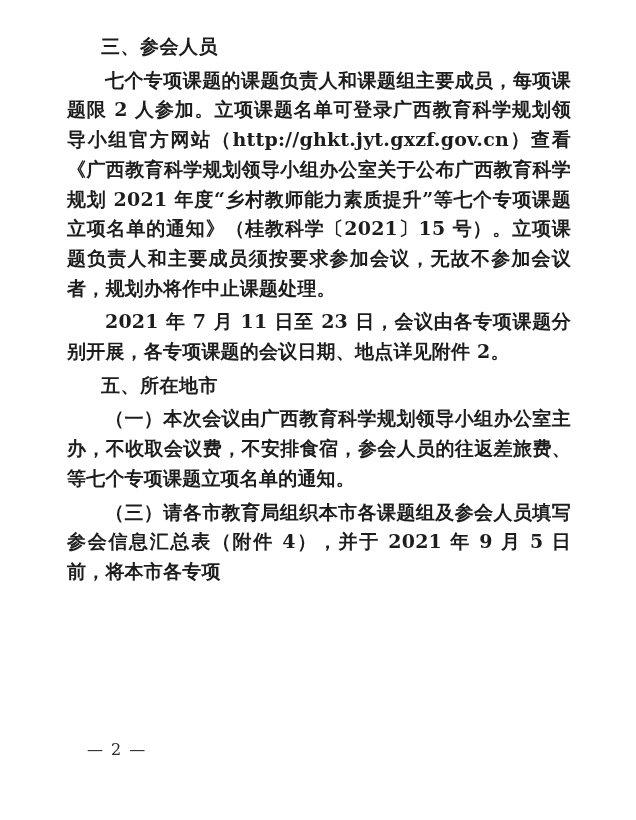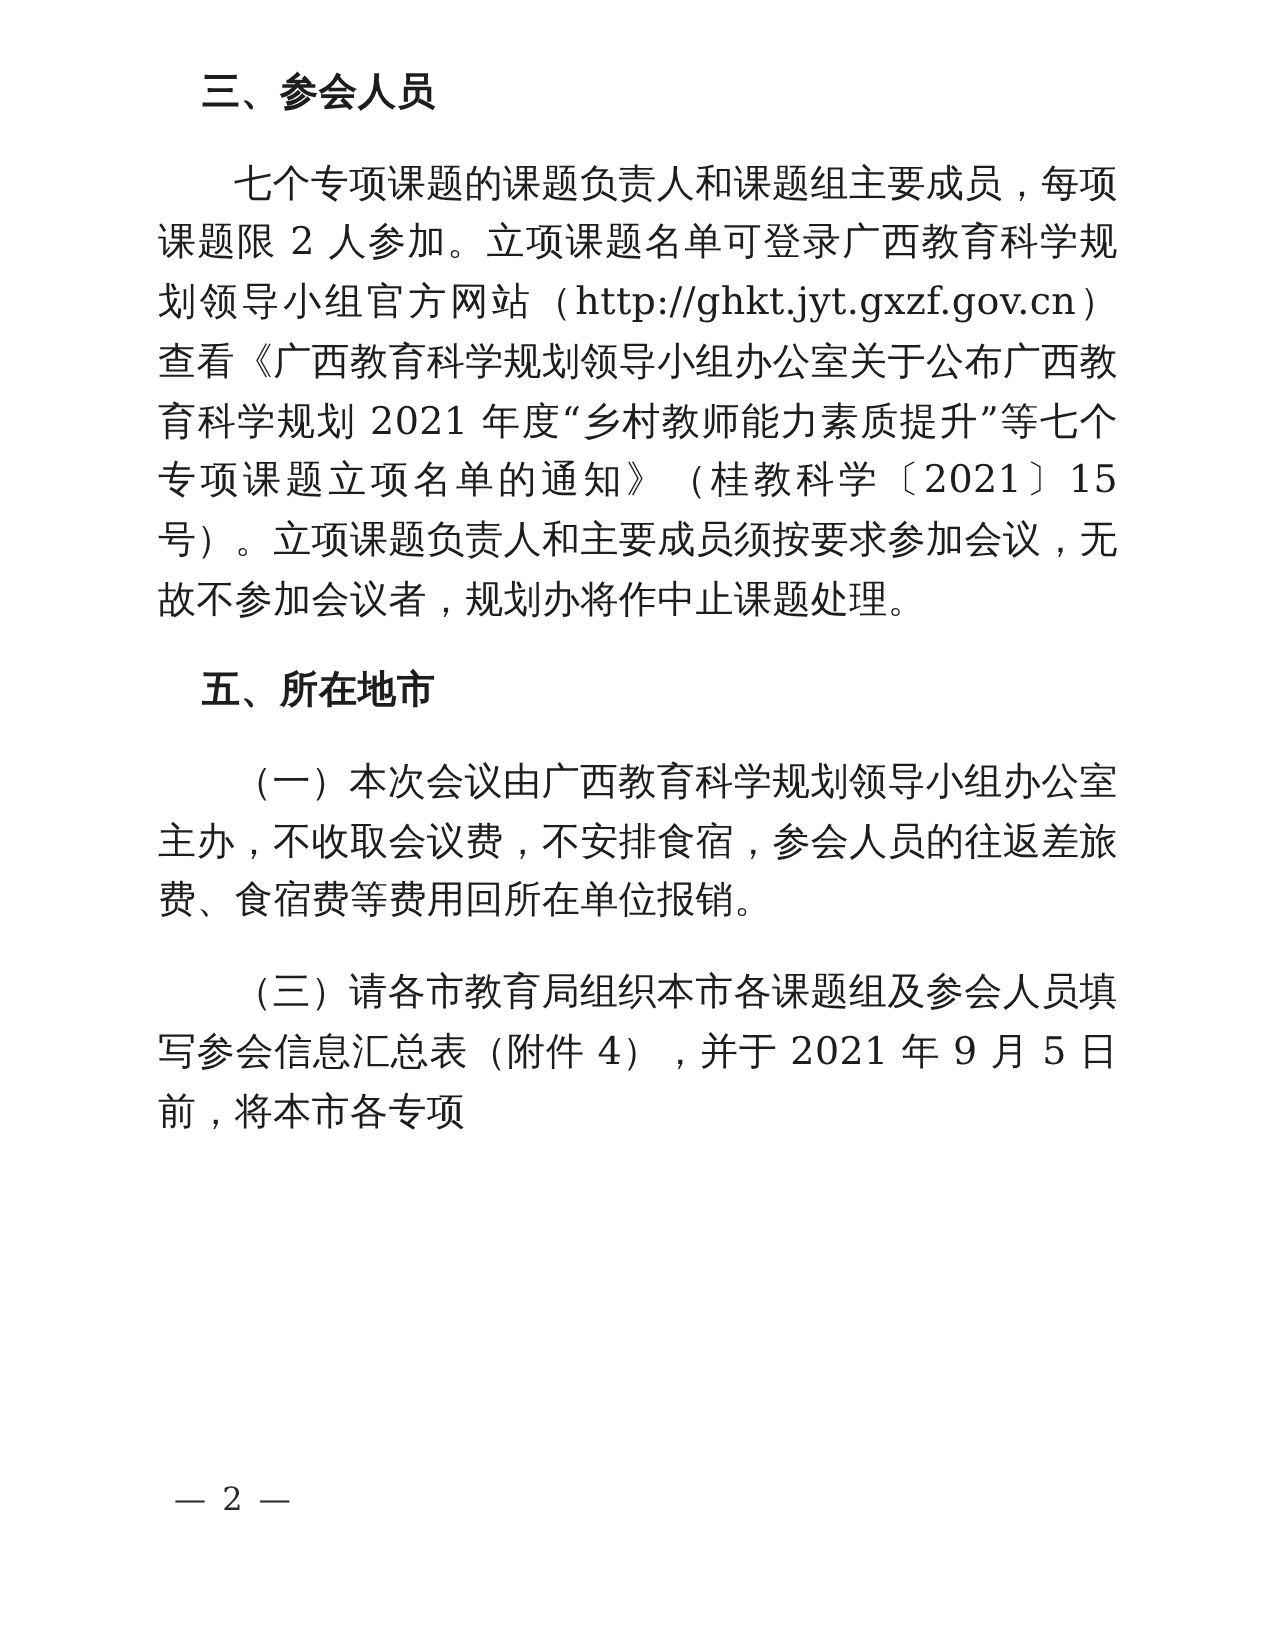--- a/index.html
+++ b/index.html
@@ -19,26 +19,26 @@
   .doc-body {
     position: absolute;
     left: 63px;
     top: 32px;
     width: 512px;
     font-size: 19px;
     line-height: 29.7px;
     text-align: justify;
   }
   .paragraph {
-    margin: 16px;
+    margin: 4px;
     text-indent: 2em;
     word-break: break-all;
     letter-spacing: 0.2px;
     font-family: "DejaVu Serif", "Liberation Serif", serif;
-    font-weight: 400;
+    font-weight: 700;
   }
   .heading {
     margin: 0;
     text-indent: 2em;
     font-family: Liberation Serif, serif;
     font-weight: 700;
     letter-spacing: 0.5px;
     text-align: left;
   }
   .page-number {
@@ -51,18 +51,19 @@
     font-family: "DejaVu Serif", "Liberation Serif", serif;
   }
 </style>
 </head>
 <body>
 
 <div class="sheet">
   <div class="doc-body" id="doc-body">
       <p class="heading">三、参会人员</p>
       <p class="paragraph">七个专项课题的课题负责人和课题组主要成员，每项课题限 2 人参加。立项课题名单可登录广西教育科学规划领导小组官方网站（http://ghkt.jyt.gxzf.gov.cn）查看《广西教育科学规划领导小组办公室关于公布广西教育科学规划 2021 年度“乡村教师能力素质提升”等七个专项课题立项名单的通知》（桂教科学〔2021〕15 号）。立项课题负责人和主要成员须按要求参加会议，无故不参加会议者，规划办将作中止课题处理。</p>
+      <p class="paragraph">2021 年 7 月 11 日至 23 日，会议由各专项课题分别开展，各专项课题的会议日期、地点详见附件 2。</p>
       <p class="heading">五、所在地市</p>
-      <p class="paragraph">（一）本次会议由广西教育科学规划领导小组办公室主办，不收取会议费，不安排食宿，参会人员的往返差旅费、食宿费等费用回所在单位报销。</p>
+      <p class="paragraph">（一）本次会议由广西教育科学规划领导小组办公室主办，不收取会议费，不安排食宿，参会人员的往返差旅费、等七个专项课题立项名单的通知。</p>
       <p class="paragraph">（三）请各市教育局组织本市各课题组及参会人员填写参会信息汇总表（附件 4），并于 2021 年 9 月 5 日前，将本市各专项</p>
     </div>
   <div class="page-number">— 2 —</div>
 </div>
 
 </body></html>

